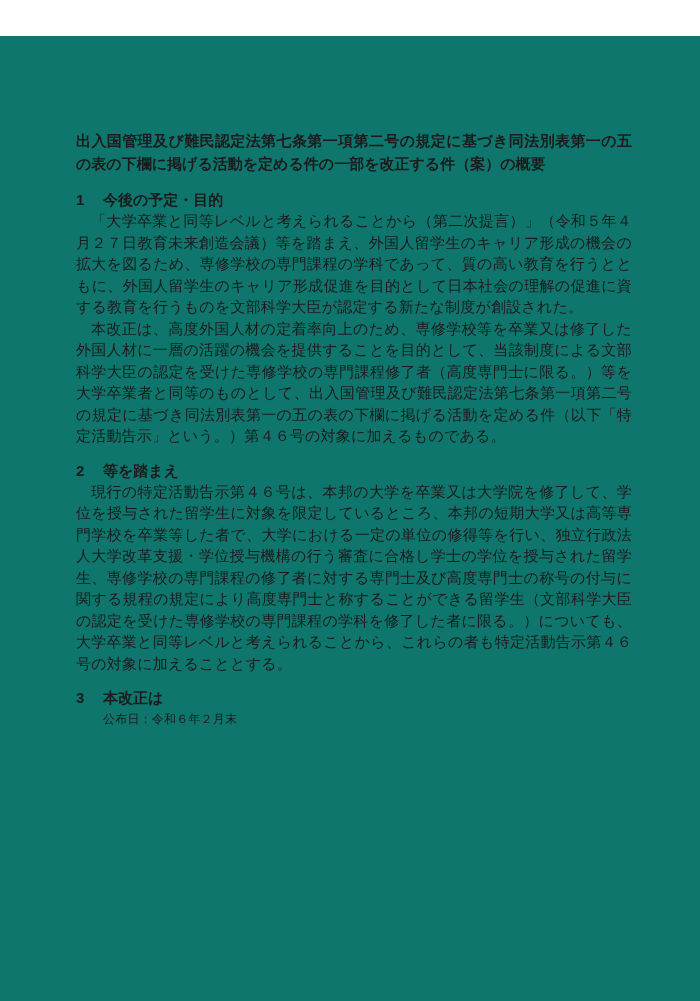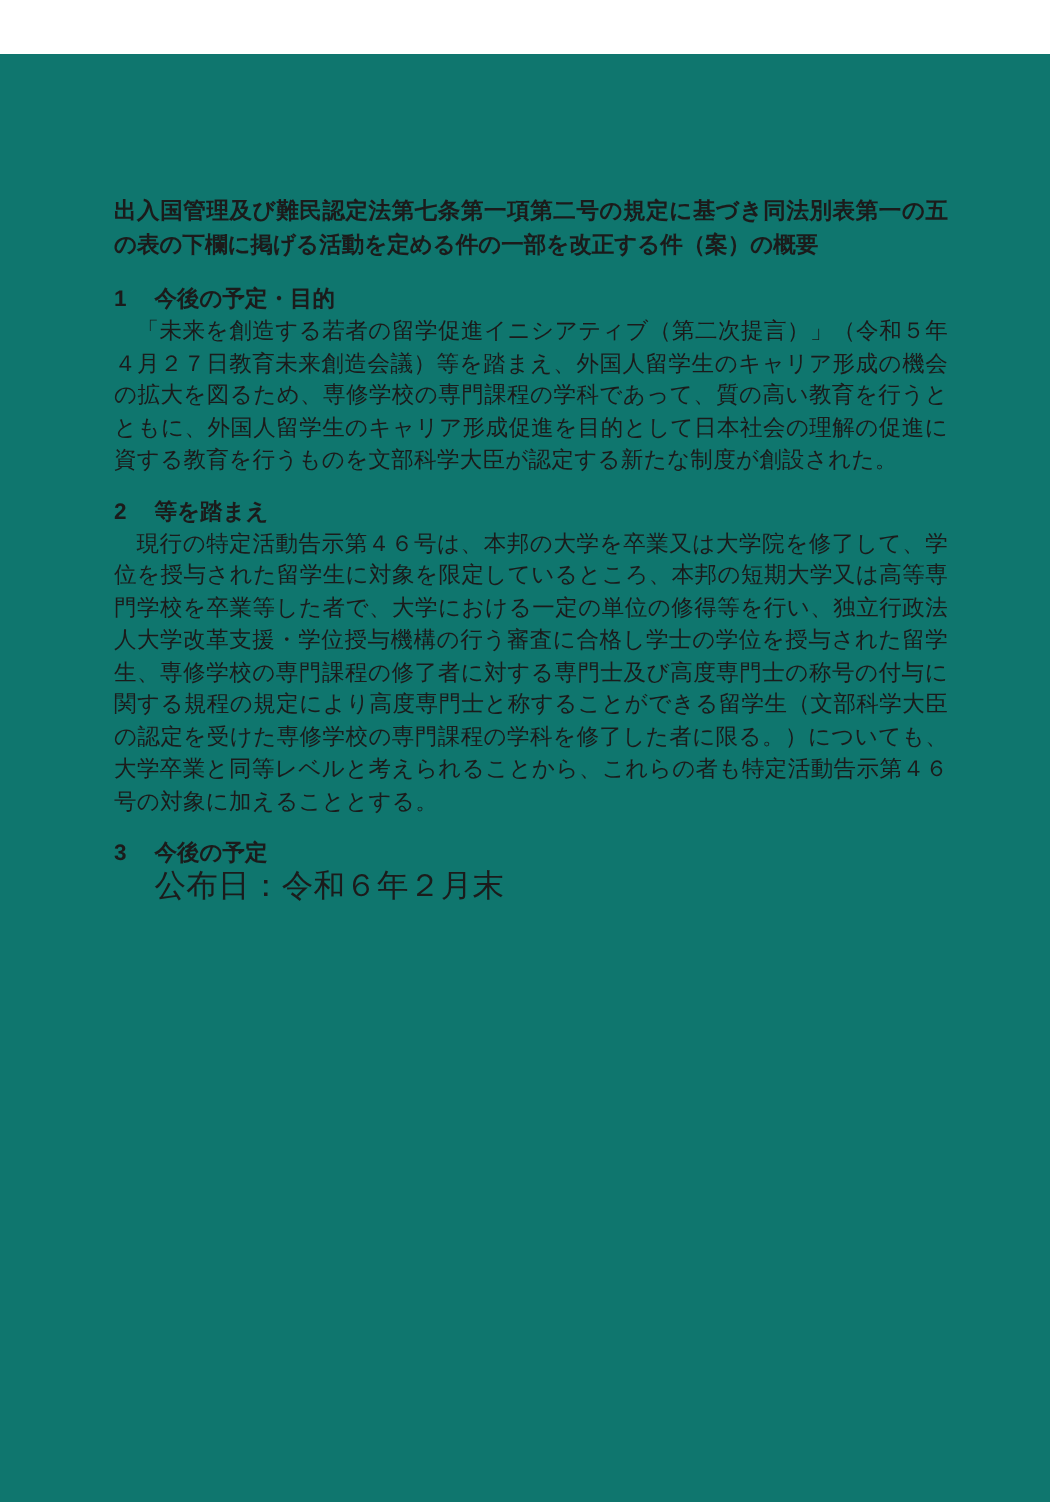--- a/index.html
+++ b/index.html
@@ -46,51 +46,52 @@
     font-family: "Liberation Serif", "DejaVu Serif", serif;
     font-size: 15px;
     line-height: 21.5px;
     letter-spacing: 0.2px;
     text-align: justify;
     text-indent: 15px;
     margin: 0;
   }
   .schedule-line {
     font-family: "Liberation Serif", "DejaVu Serif", serif;
-    font-size: 21px;
+    font-size: 12px;
     line-height: 21.5px;
     letter-spacing: 0.2px;
     margin: 0;
     padding-left: 27px;
   }
 </style>
 </head>
 <body>
 
 <div class="page">
 
   <p class="doc-title">出入国管理及び難民認定法第七条第一項第二号の規定に基づき同法別表第一の五の表の下欄に掲げる活動を定める件の一部を改正する件（案）の概要</p>
 
   <div class="section">
     <div class="section-heading">
       <span class="num">1</span>
       <span>今後の予定・目的</span>
     </div>
-    <p class="body-para">「未来を創造する若者の留学促進イニシアティブ（第二次提言）」（令和５年４月２７日教育未来創造会議）等を踏まえ、外国人留学生のキャリア形成の機会の拡大を図るため、専修学校の専門課程の学科であって、質の高い教育を行うとともに、外国人留学生のキャリア形成促進を目的として日本社会の理解の促進に資する教育を行うものを文部科学大臣が認定する新たな制度が創設された。</p>
+    <p class="body-para">「大学卒業と同等レベルと考えられることから（第二次提言）」（令和５年４月２７日教育未来創造会議）等を踏まえ、外国人留学生のキャリア形成の機会の拡大を図るため、専修学校の専門課程の学科であって、質の高い教育を行うとともに、外国人留学生のキャリア形成促進を目的として日本社会の理解の促進に資する教育を行うものを文部科学大臣が認定する新たな制度が創設された。</p>
+    <p class="body-para">本改正は、高度外国人材の定着率向上のため、専修学校等を卒業又は修了した外国人材に一層の活躍の機会を提供することを目的として、当該制度による文部科学大臣の認定を受けた専修学校の専門課程修了者（高度専門士に限る。）等を大学卒業者と同等のものとして、出入国管理及び難民認定法第七条第一項第二号の規定に基づき同法別表第一の五の表の下欄に掲げる活動を定める件（以下「特定活動告示」という。）第４６号の対象に加えるものである。</p>
   </div>
 
   <div class="section">
     <div class="section-heading">
       <span class="num">2</span>
       <span>等を踏まえ</span>
     </div>
     <p class="body-para">現行の特定活動告示第４６号は、本邦の大学を卒業又は大学院を修了して、学位を授与された留学生に対象を限定しているところ、本邦の短期大学又は高等専門学校を卒業等した者で、大学における一定の単位の修得等を行い、独立行政法人大学改革支援・学位授与機構の行う審査に合格し学士の学位を授与された留学生、専修学校の専門課程の修了者に対する専門士及び高度専門士の称号の付与に関する規程の規定により高度専門士と称することができる留学生（文部科学大臣の認定を受けた専修学校の専門課程の学科を修了した者に限る。）についても、大学卒業と同等レベルと考えられることから、これらの者も特定活動告示第４６号の対象に加えることとする。</p>
   </div>
 
   <div class="section">
     <div class="section-heading">
       <span class="num">3</span>
-      <span>今後の予定</span>
+      <span>本改正は</span>
     </div>
     <p class="schedule-line">公布日：令和６年２月末</p>
   </div>
 
 </div>
 
 </body></html>

